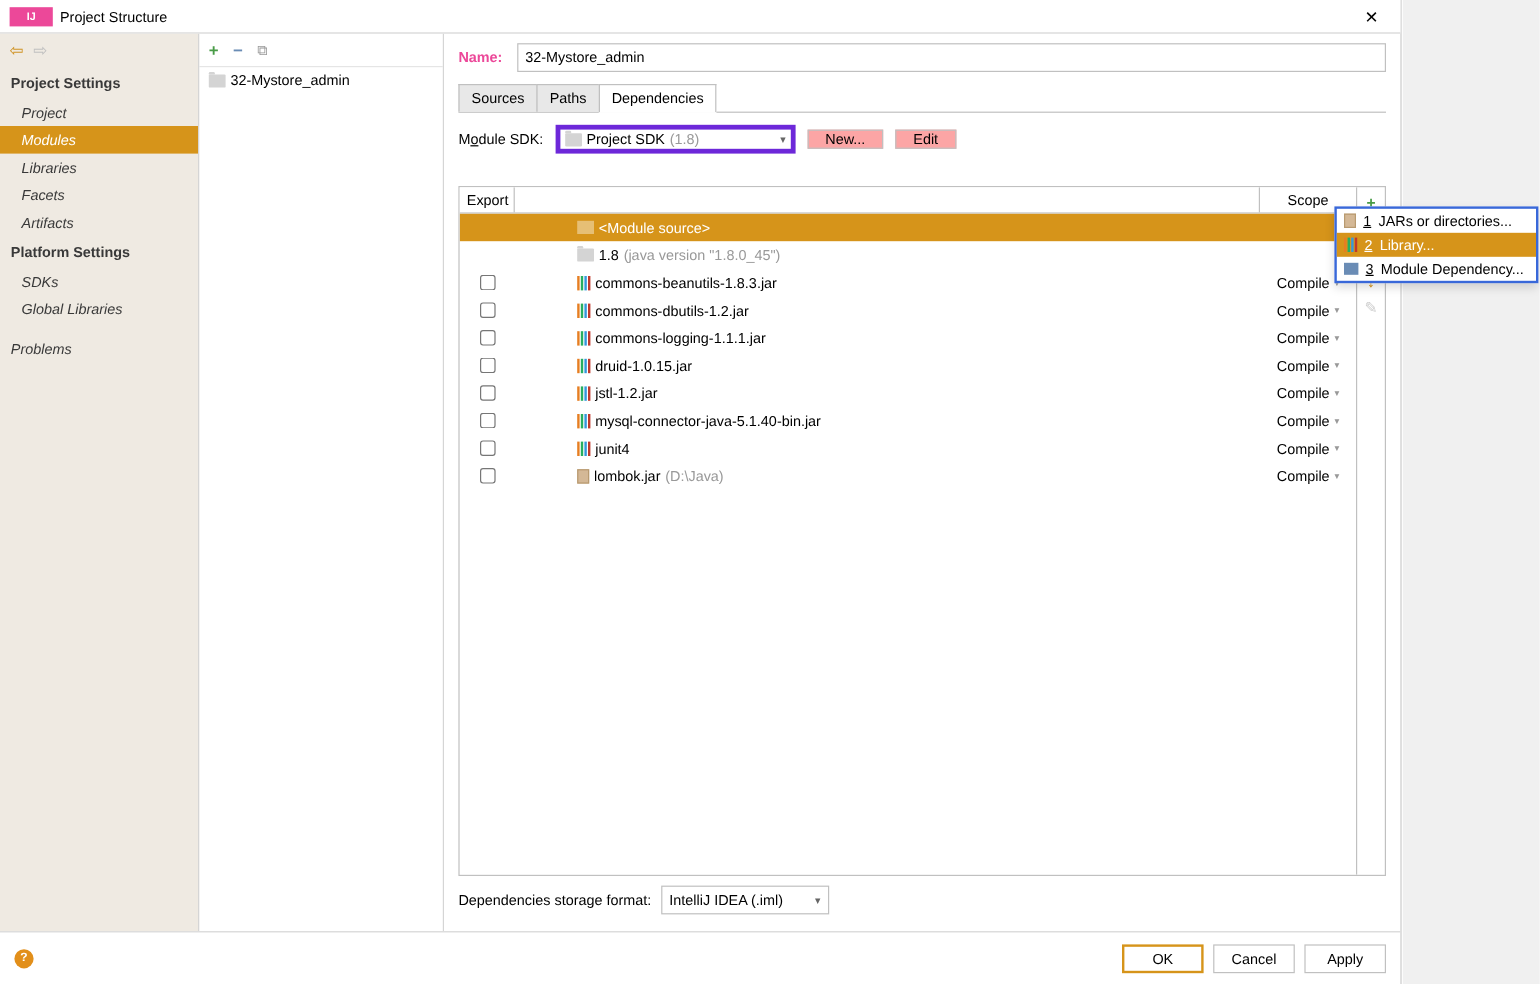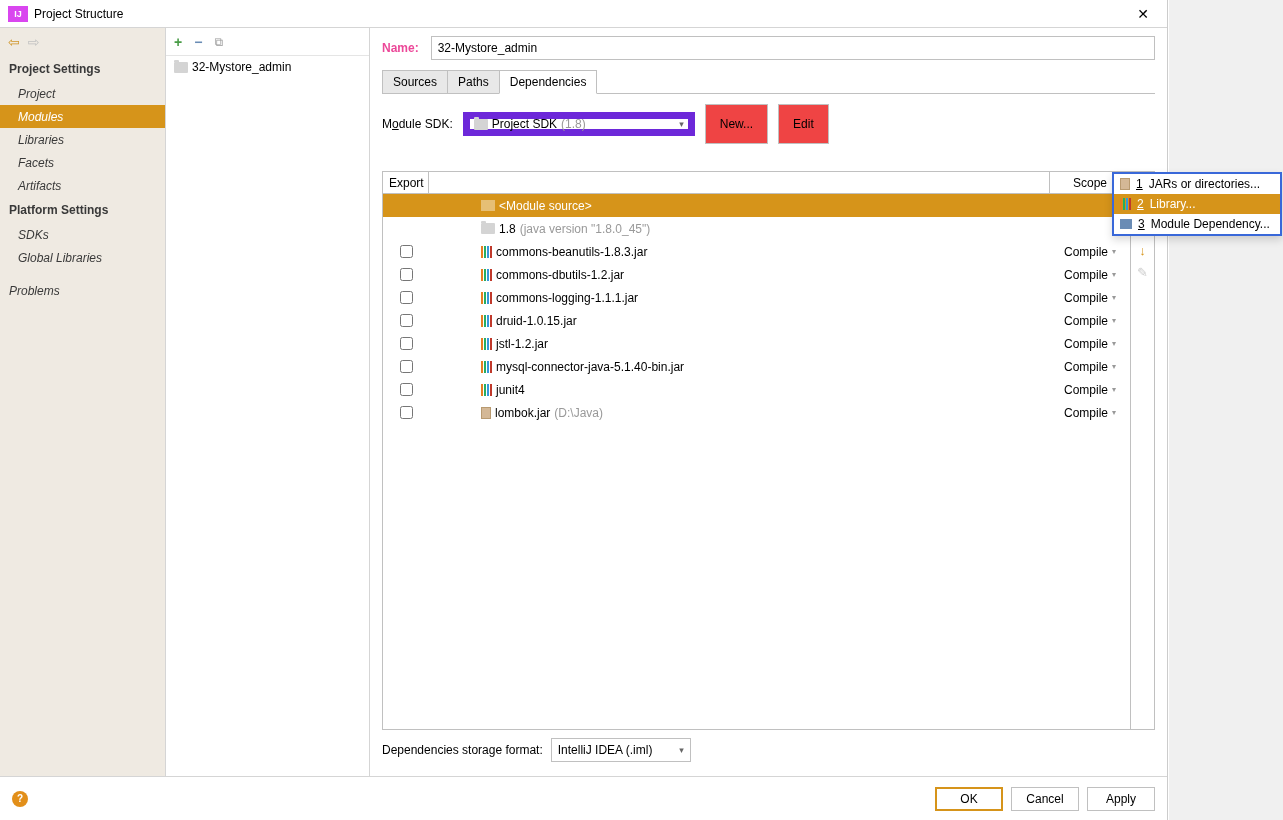--- a/index.html
+++ b/index.html
@@ -1,21 +1,21 @@
 <!DOCTYPE html>
 <html><head>
   <meta charset="utf-8">
   <style>
     * { box-sizing: border-box; margin: 0; padding: 0; font-family: "Segoe UI", Arial, sans-serif; font-size: 12px; }
     body { background: #f0f0f0; width: 1283px; height: 820px; overflow: hidden; position: relative; }
     
     .window { position: absolute; left: 0; top: 0; width: 1168px; height: 820px; background: #fff; border-right: 1px solid #ccc; display: flex; flex-direction: column; }
     
     .titlebar { height: 28px; display: flex; align-items: center; padding: 0 8px; border-bottom: 1px solid #d5d5d5; background: #fff; }
-    .titlebar-icon { width: 20px; height: 16px; background: #d946ef; display: inline-flex; align-items: center; justify-content: center; color: #fff; font-size: 9px; font-weight: bold; margin-right: 6px; }
+    .titlebar-icon { width: 36px; height: 16px; background: #ec4899; display: inline-flex; align-items: center; justify-content: center; color: #fff; font-size: 9px; font-weight: bold; margin-right: 6px; }
     .titlebar-title { flex: 1; color: #000; }
     .titlebar-close { width: 32px; height: 24px; display: flex; align-items: center; justify-content: center; cursor: pointer; font-size: 14px; }
     
     .body-area { flex: 1; display: flex; overflow: hidden; }
     
     .sidebar { width: 166px; background: #efeae2; border-right: 1px solid #d5d5d5; display: flex; flex-direction: column; }
     .nav-arrows { height: 28px; display: flex; align-items: center; padding: 0 8px; gap: 8px; }
     .nav-arrow { font-size: 14px; color: #d09527; cursor: pointer; }
     .nav-arrow.disabled { color: #c0c0c0; cursor: default; }
     .section-header { padding: 6px 9px; font-weight: bold; color: #393939; }
@@ -37,23 +37,23 @@
     .name-label { color: #ec4899; font-weight: bold; }
     .name-input { flex: 1; height: 24px; border: 1px solid #c0c0c0; padding: 0 6px; }
     
     .tabs { display: flex; border-bottom: 1px solid #c0c0c0; margin-bottom: 10px; }
     .tab { padding: 4px 10px; border: 1px solid #c0c0c0; border-bottom: none; background: #e8e8e8; cursor: pointer; margin-right: -1px; }
     .tab.active { background: #fff; border-bottom: 1px solid #fff; margin-bottom: -1px; }
     
     .sdk-row { display: flex; align-items: center; gap: 10px; margin-bottom: 8px; }
     .sdk-label { text-decoration: none; color: #000; }
     .sdk-label .u { text-decoration: underline; }
-    .sdk-select { width: 232px; height: 24px; border: 7px solid #6d28d9; display: flex; align-items: center; padding: 0 4px; gap: 4px; cursor: pointer; }
+    .sdk-select { width: 200px; height: 24px; border: 4px solid #6d28d9; display: flex; align-items: center; padding: 0 4px; gap: 4px; cursor: pointer; }
     .sdk-select .chev { margin-left: auto; font-size: 9px; color: #666; }
-    .btn { height: 40px; padding: 0 14px; border: 1px solid #c0c0c0; background: #ef4444; cursor: pointer; }
+    .btn { height: 16px; padding: 0 14px; border: 1px solid #c0c0c0; background: #fca5a5; cursor: pointer; }
     
     .dep-area { flex: 1; display: flex; border: 1px solid #c0c0c0; margin-bottom: 8px; overflow: hidden; margin-top: 19px; }
     .dep-table { flex: 1; display: flex; flex-direction: column; }
     .dep-header { display: flex; height: 22px; background: #fff; border-bottom: 1px solid #c0c0c0; }
     .dep-header-export { width: 46px; padding: 0 6px; display: flex; align-items: center; border-right: 1px solid #c0c0c0; }
     .dep-header-name { flex: 1; border-right: 1px solid #c0c0c0; }
     .dep-header-scope { width: 80px; display: flex; align-items: center; justify-content: center; }
     .dep-rows { flex: 1; overflow-y: auto; }
     .dep-row { display: flex; height: 23px; align-items: center; }
     .dep-row.selected { background: #d6941a; color: #fff; }

